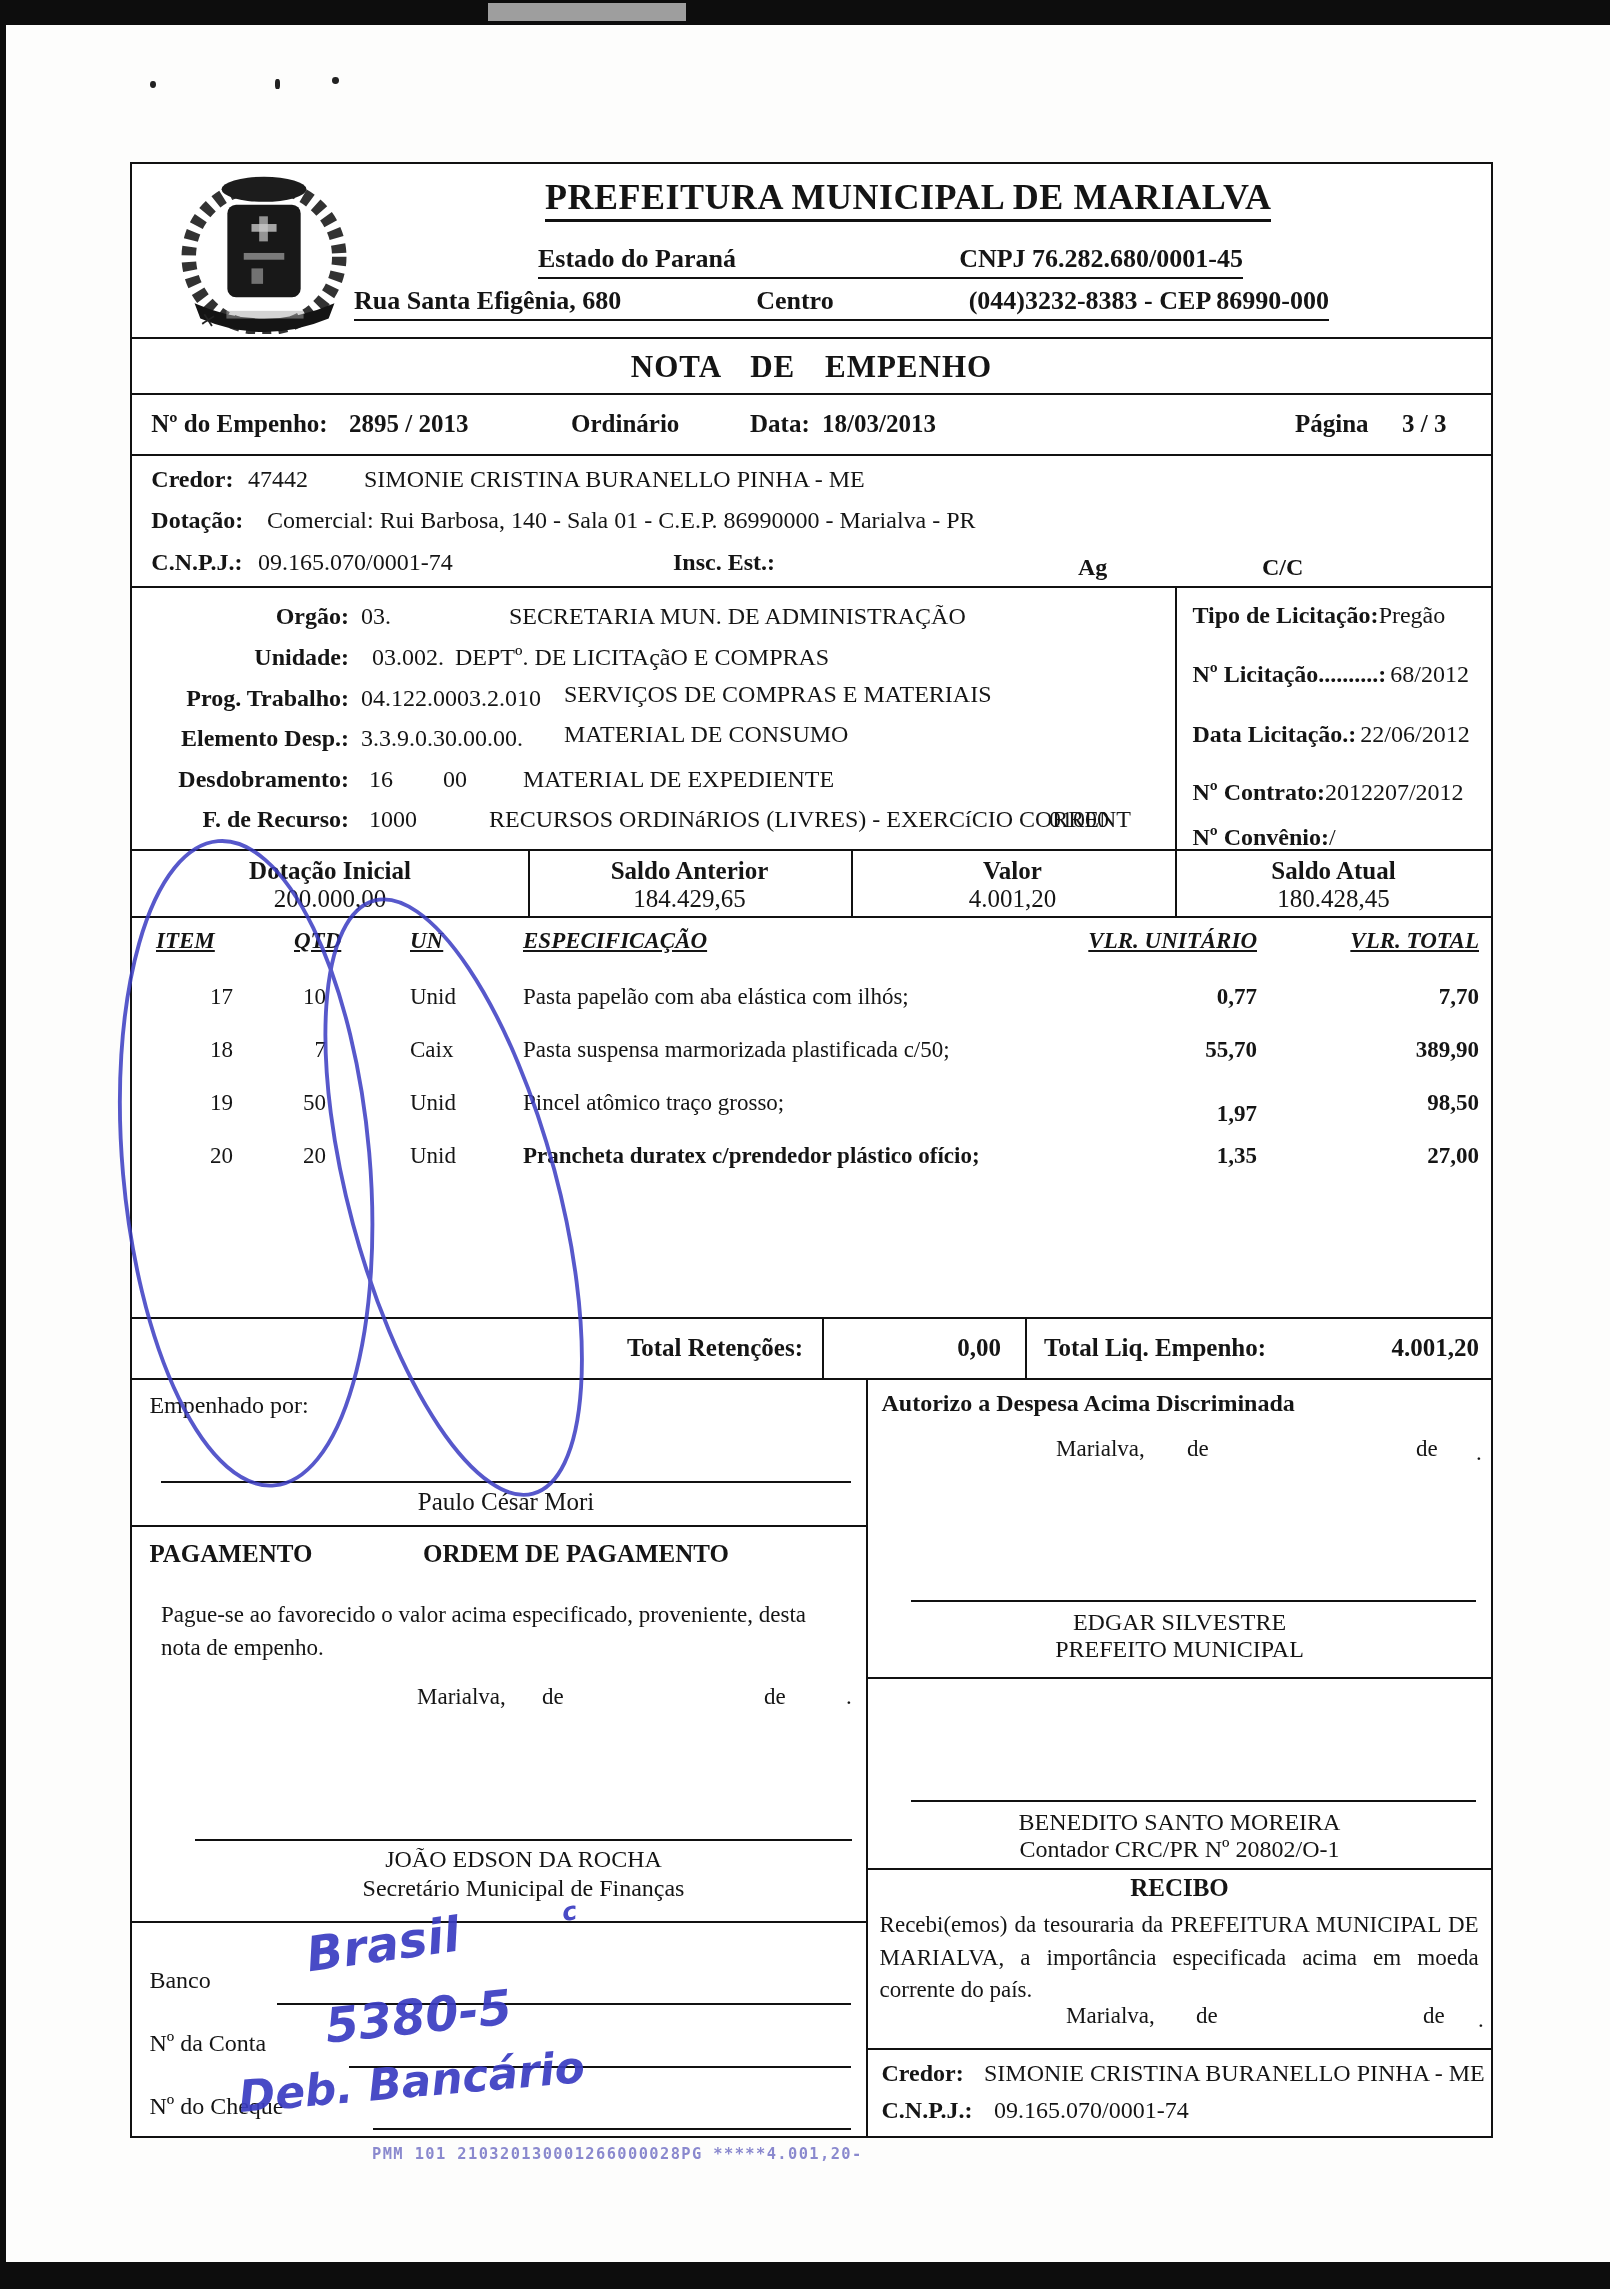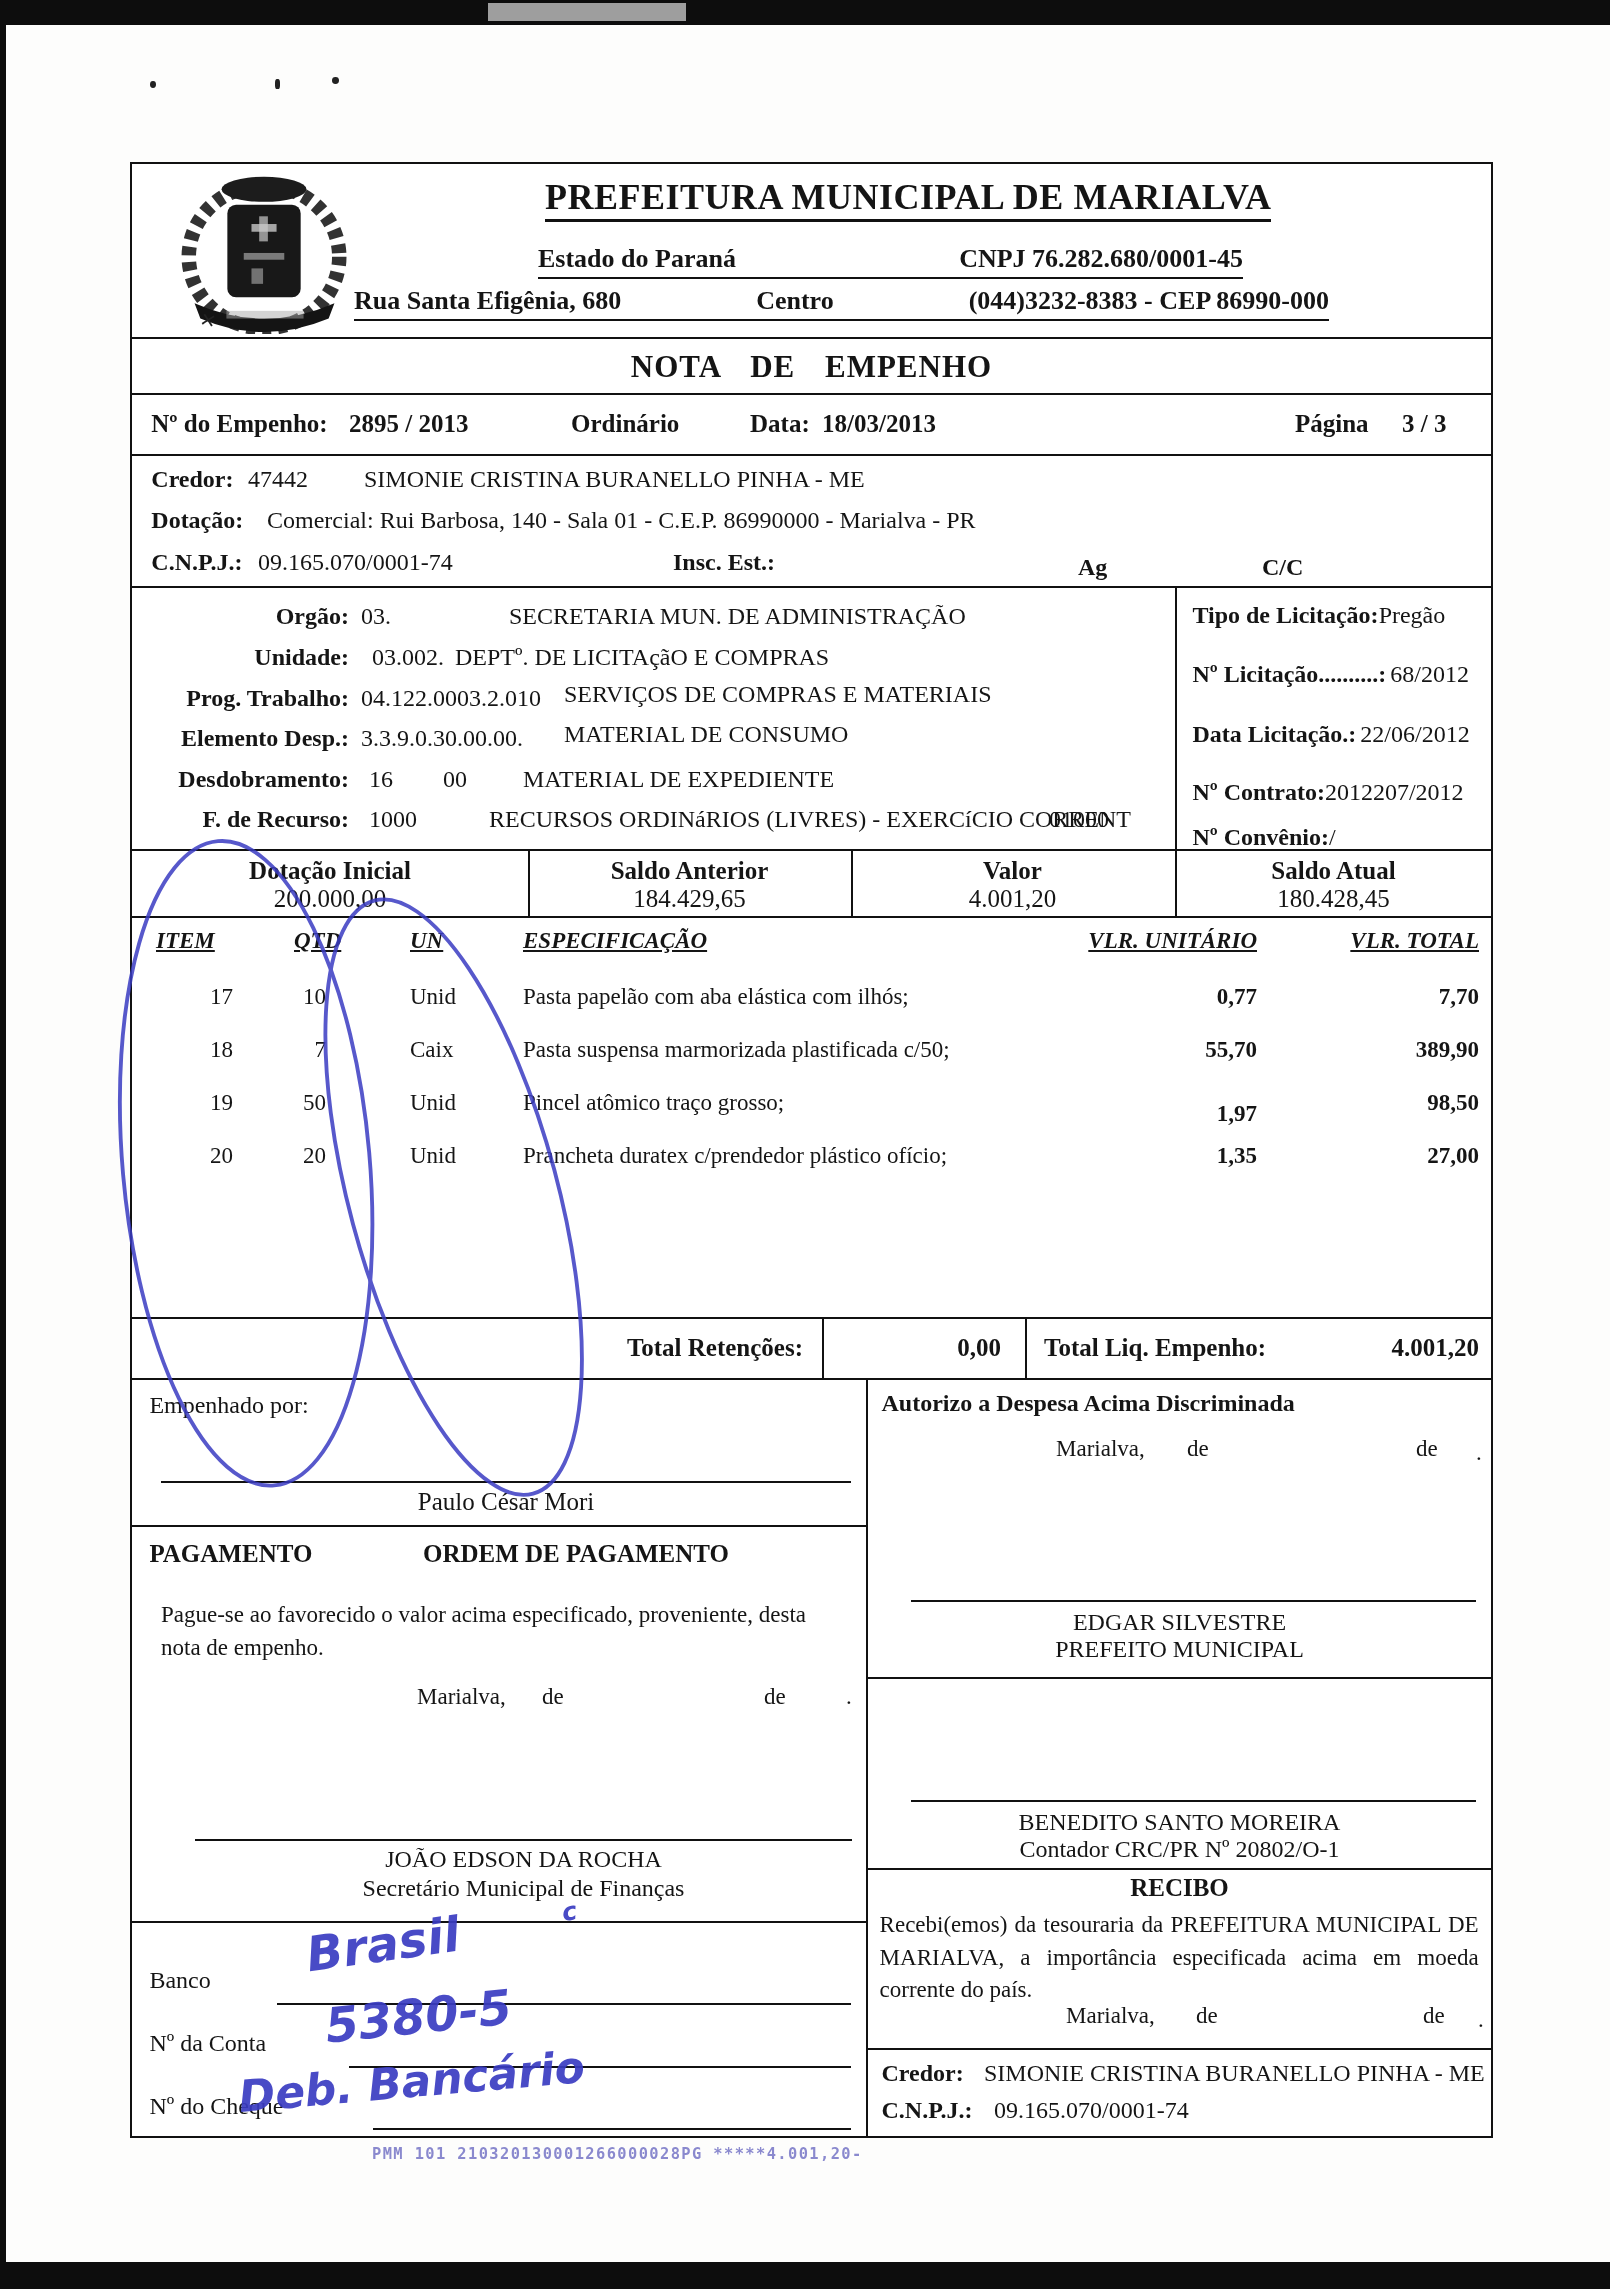--- a/index.html
+++ b/index.html
@@ -173,21 +173,21 @@
         <span class="abs t24 rt" style="left:126px;width:68px;">50</span>
         <span class="abs t24" style="left:278px;">Unid</span>
         <span class="abs t24" style="left:391px;">Pincel atômico traço grosso;</span>
         <span class="abs t24 b rt" style="left:951px;width:174px;margin-top:11px;">1,97</span>
         <span class="abs t24 b rt" style="left:1188px;width:159px;">98,50</span>
       </div>
       <div class="abs" style="left:0;top:225px;width:1359px;height:33px;">
         <span class="abs t24 rt" style="left:24px;width:77px;">20</span>
         <span class="abs t24 rt" style="left:126px;width:68px;">20</span>
         <span class="abs t24" style="left:278px;">Unid</span>
-        <span class="abs t24" style="left:391px;">Prancheta duratex c/prendedor plástico ofício;</span>
+        <span class="abs t24" style="left:391px;font-weight:bold;">Prancheta duratex c/prendedor plástico ofício;</span>
         <span class="abs t24 b rt" style="left:951px;width:174px;">1,35</span>
         <span class="abs t24 b rt" style="left:1188px;width:159px;">27,00</span>
       </div>
     </div>
 
     <div class="sec bt" style="top:1153px;height:61px;">
       <div class="divv" style="left:690px;"></div>
       <div class="divv" style="left:893px;"></div>
       <span class="abs b t26 rt" style="left:367px;top:14.5px;width:304px;">Total Retenções:</span>
       <span class="abs b t26 rt" style="left:700px;top:14.5px;width:169px;">0,00</span>

